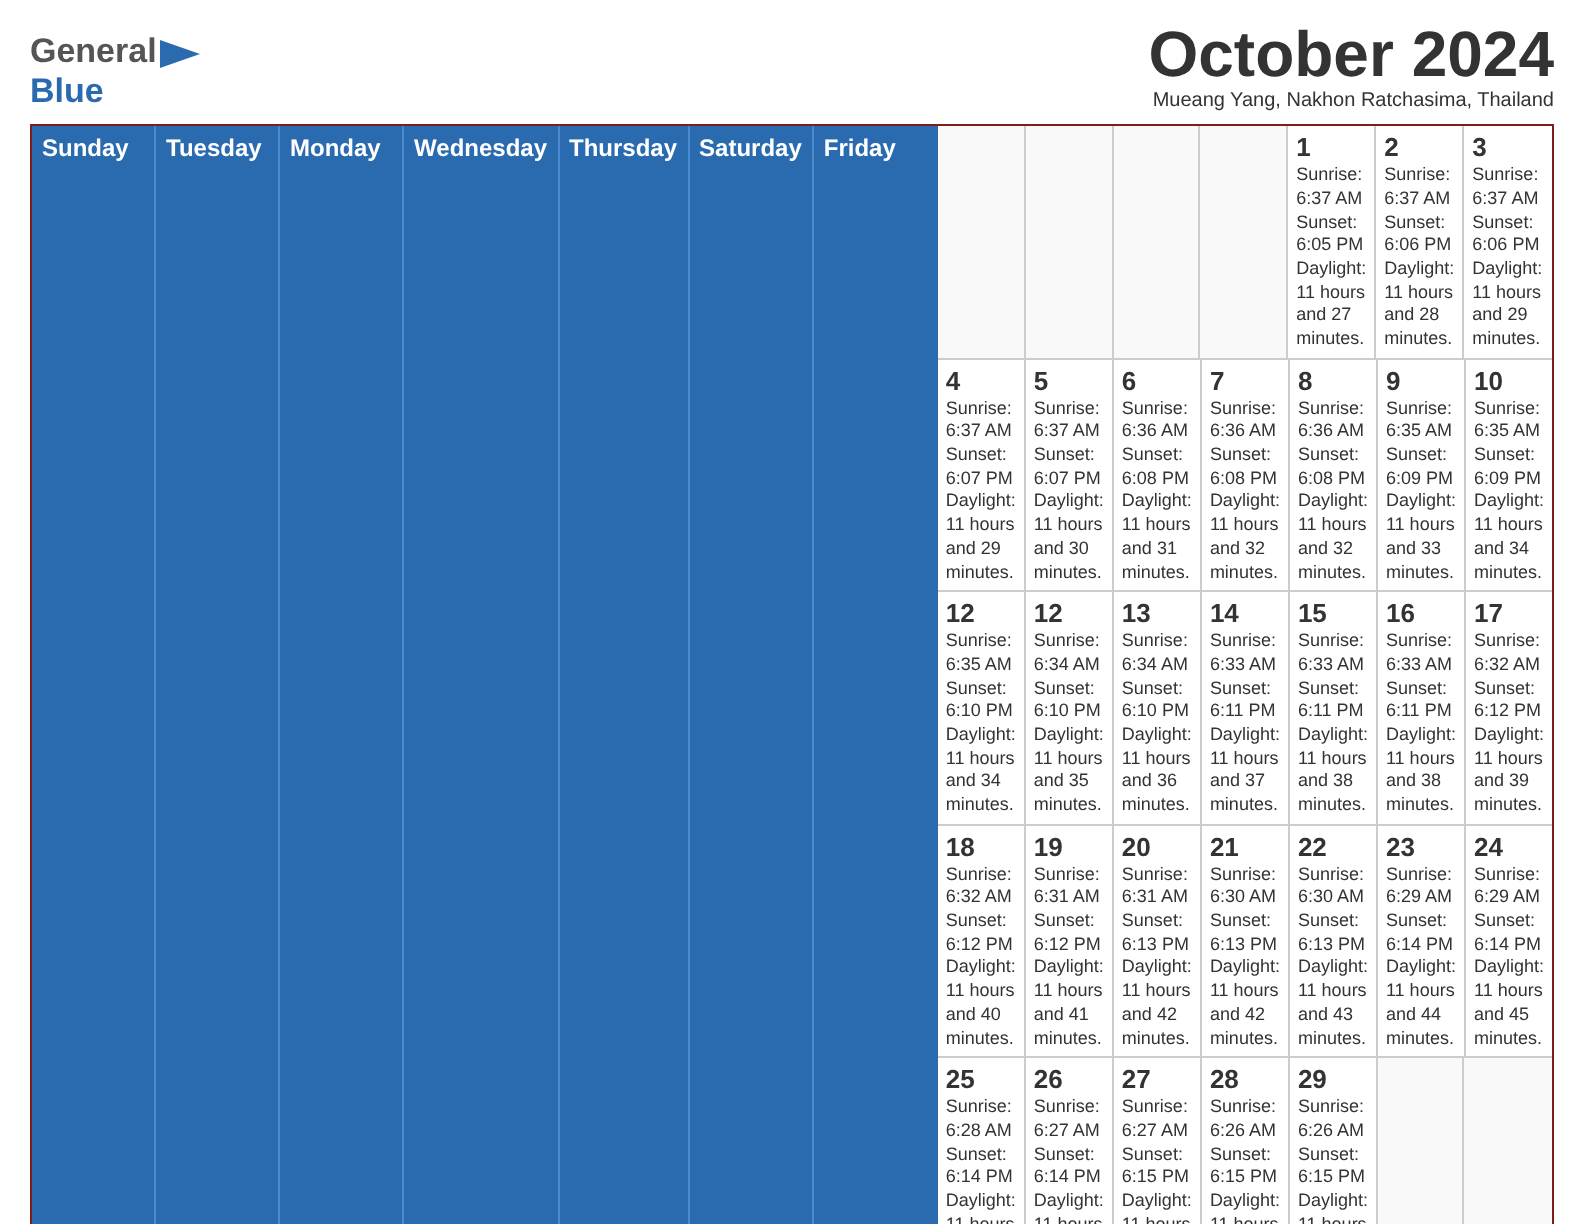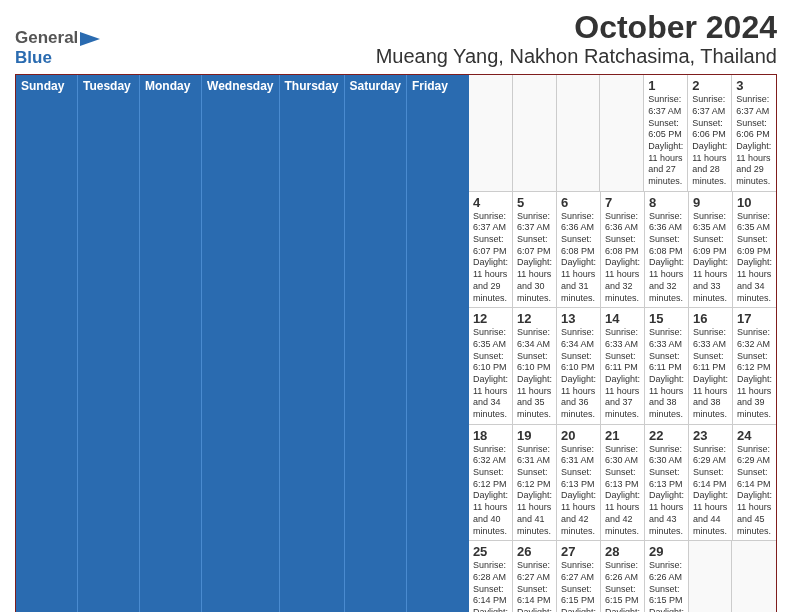--- a/index.html
+++ b/index.html
@@ -26,21 +26,21 @@
     .title-section {
       text-align: right;
     }
     .main-title {
       font-size: 32px;
       font-weight: bold;
       color: #333;
       line-height: 1.1;
     }
     .subtitle {
-      font-size: 20px;
+      font-size: 10px;
       color: #333;
       font-weight: normal;
     }
     .calendar {
       flex: 1;
       display: flex;
       border: 1px solid #7f1d1d;
     }
     .cal-header-row {
       display: grid;

